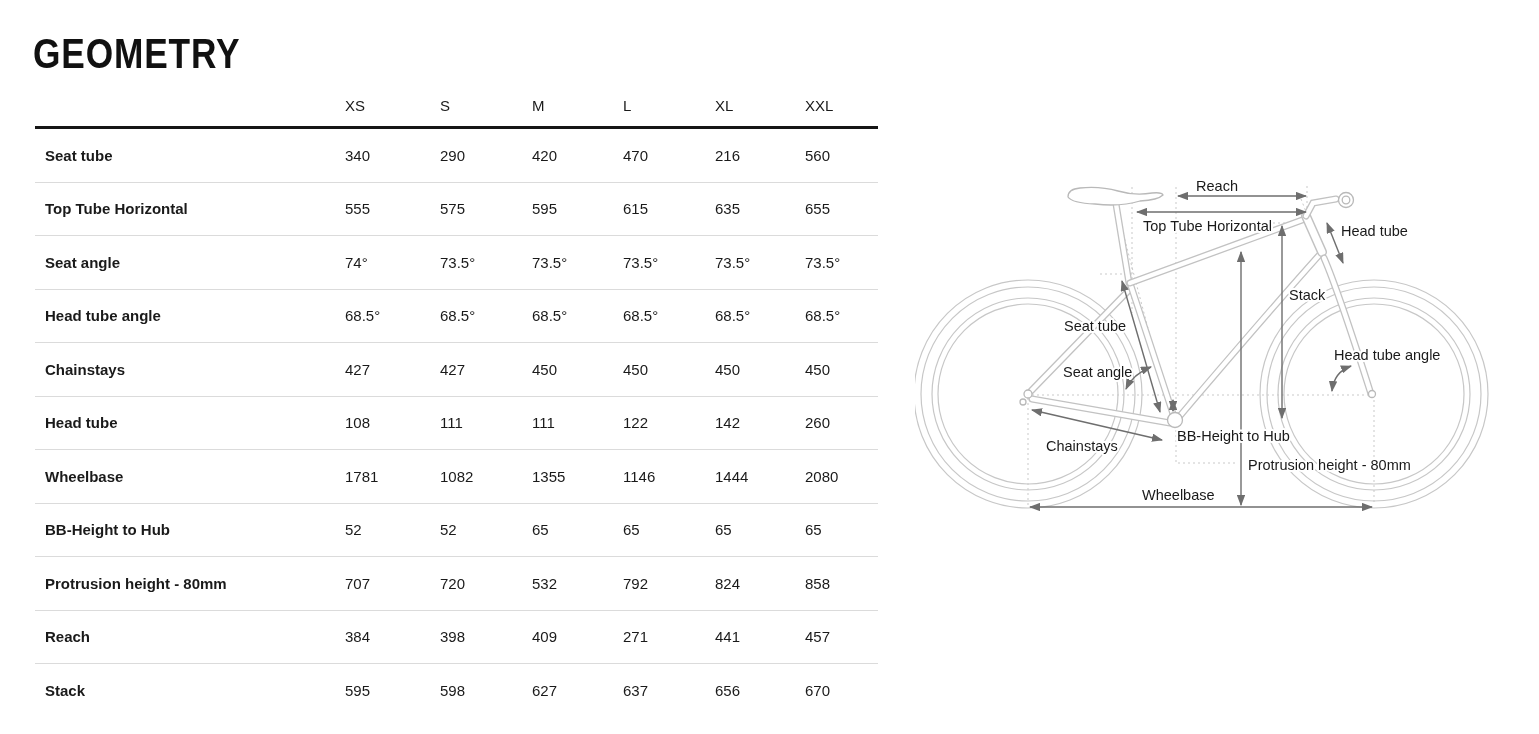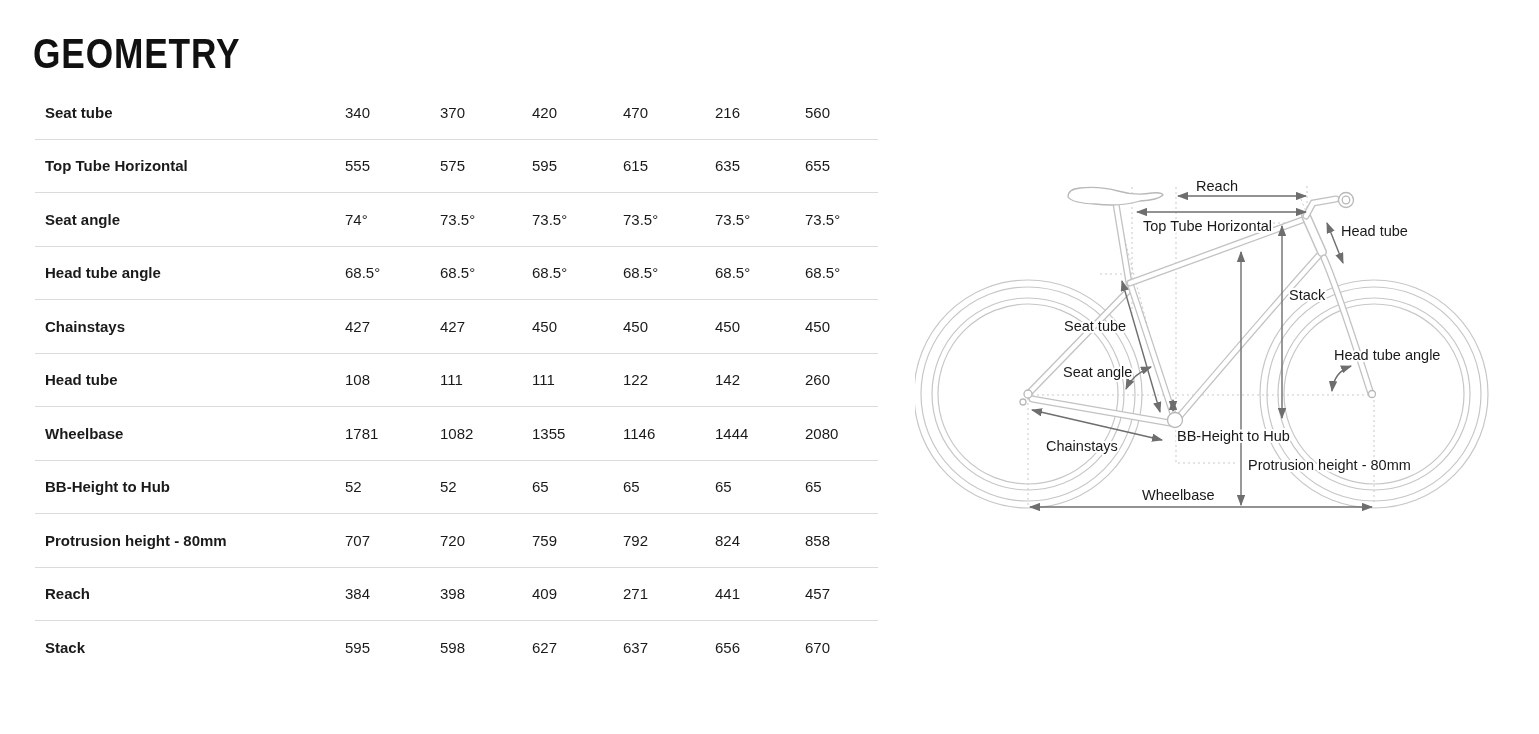--- a/index.html
+++ b/index.html
@@ -34,26 +34,36 @@
             paint-order:stroke; stroke:#ffffff; stroke-width:4px; stroke-linejoin:round; }
 </style>
 </head>
 <body>
 
 <div class="stage">
 
   <h1 class="page-title">GEOMETRY</h1>
 
   <div class="geo-table">
+    <div class="thead">
+      <div class="cell label"></div>
+
+    <div class="cell">XS</div>
+        <div class="cell">S</div>
+        <div class="cell">M</div>
+        <div class="cell">L</div>
+        <div class="cell">XL</div>
+        <div class="cell">XXL</div>
+      </div>
     <div>
 
     <div class="trow">
           <div class="cell label">Seat tube</div>
           <div class="cell value">340</div>
-          <div class="cell value">370</div>
+          <div class="cell value">290</div>
           <div class="cell value">420</div>
           <div class="cell value">470</div>
           <div class="cell value">216</div>
           <div class="cell value">560</div>
         </div>
         <div class="trow">
           <div class="cell label">Top Tube Horizontal</div>
           <div class="cell value">555</div>
           <div class="cell value">575</div>
           <div class="cell value">595</div>
@@ -112,21 +122,21 @@
           <div class="cell value">52</div>
           <div class="cell value">65</div>
           <div class="cell value">65</div>
           <div class="cell value">65</div>
           <div class="cell value">65</div>
         </div>
         <div class="trow">
           <div class="cell label">Protrusion height - 80mm</div>
           <div class="cell value">707</div>
           <div class="cell value">720</div>
-          <div class="cell value">759</div>
+          <div class="cell value">532</div>
           <div class="cell value">792</div>
           <div class="cell value">824</div>
           <div class="cell value">858</div>
         </div>
         <div class="trow">
           <div class="cell label">Reach</div>
           <div class="cell value">384</div>
           <div class="cell value">398</div>
           <div class="cell value">409</div>
           <div class="cell value">271</div>

